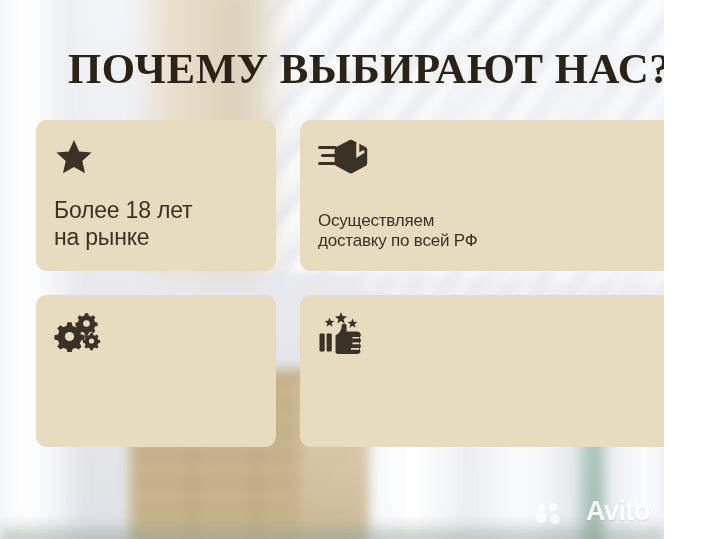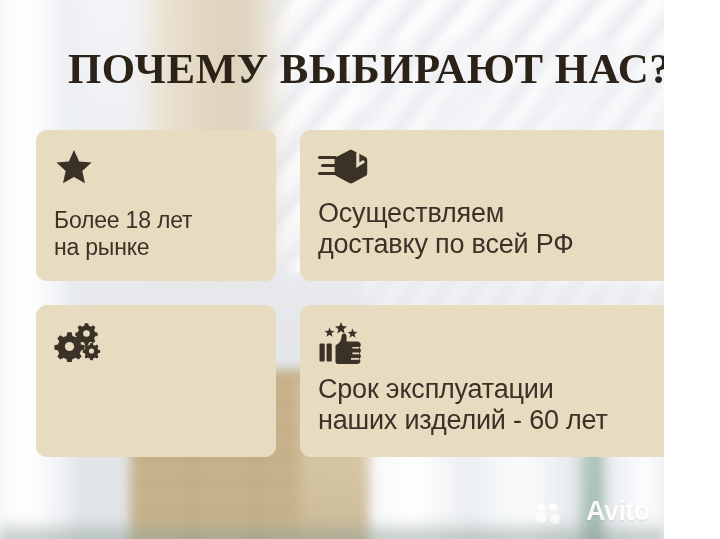--- a/index.html
+++ b/index.html
@@ -151,21 +151,21 @@
     color: #2b2318;
     white-space: nowrap;
     transform: scaleX(1.02);
     transform-origin: left center;
   }
 
   
   .cards {
     position: absolute;
     left: 36px;
-    top: 130px;
+    top: 120px;
     width: 656px;
     height: 322px;
     display: grid;
     grid-template-columns: 240px 396px;
     grid-template-rows: 151px 152px;
     column-gap: 20px;
     row-gap: 19px;
     gap: 24px;
   }
   .card {
@@ -185,21 +185,21 @@
   .card-icon svg { display: block; }
   .card-text {
     font-family: "Liberation Sans", sans-serif;
     font-size: 23px;
     line-height: 1.17;
     color: #3b3227;
     letter-spacing: -0.2px;
     white-space: pre-line;
     margin-bottom: 6px;
   }
-  .card-wide .card-text { font-size: 27px; }
+  .card-wide .card-text { font-size: 17px; }
 
   
   .avito {
     position: absolute;
     right: 14px;
     bottom: 14px;
     display: flex;
     align-items: flex-end;
     gap: 24px;
     opacity: .88;
@@ -344,22 +344,20 @@
                      C27.7 11.6 28.6 12.8 28.6 14.4 L28.6 19.6 L39.0 19.6
                      C41.2 19.6 42.8 21.1 42.8 23.0 C42.8 24.2 42.2 25.2 41.3 25.8
                      C42.3 26.4 42.9 27.4 42.9 28.6 C42.9 29.8 42.3 30.8 41.4 31.4
                      C42.3 32.0 42.9 33.0 42.9 34.1 C42.9 35.3 42.3 36.3 41.3 36.9
                      C42.0 37.5 42.4 38.3 42.4 39.2 C42.4 40.9 41.0 42.0 39.1 42.0
                      L19.5 42.0 C18.4 42.0 17.5 41.0 17.5 39.5 Z"></path>
             <path fill="none" stroke="#e8dcc0" stroke-width="1.6" d="M34.4 25.8 H41.0 M34.4 31.4 H41.1 M33.0 36.9 H41.0"></path>
           </g>
         </svg>
       </div>
-      <div class="card-text">Срок эксплуатации
-наших изделий - 60 лет</div>
     </div>
 
   </div>
 
   <div class="avito">
     <span class="avito-dots">
       <i class="d1"></i>
         <i class="d2"></i>
         <i class="d3"></i>
         <i class="d4"></i>

